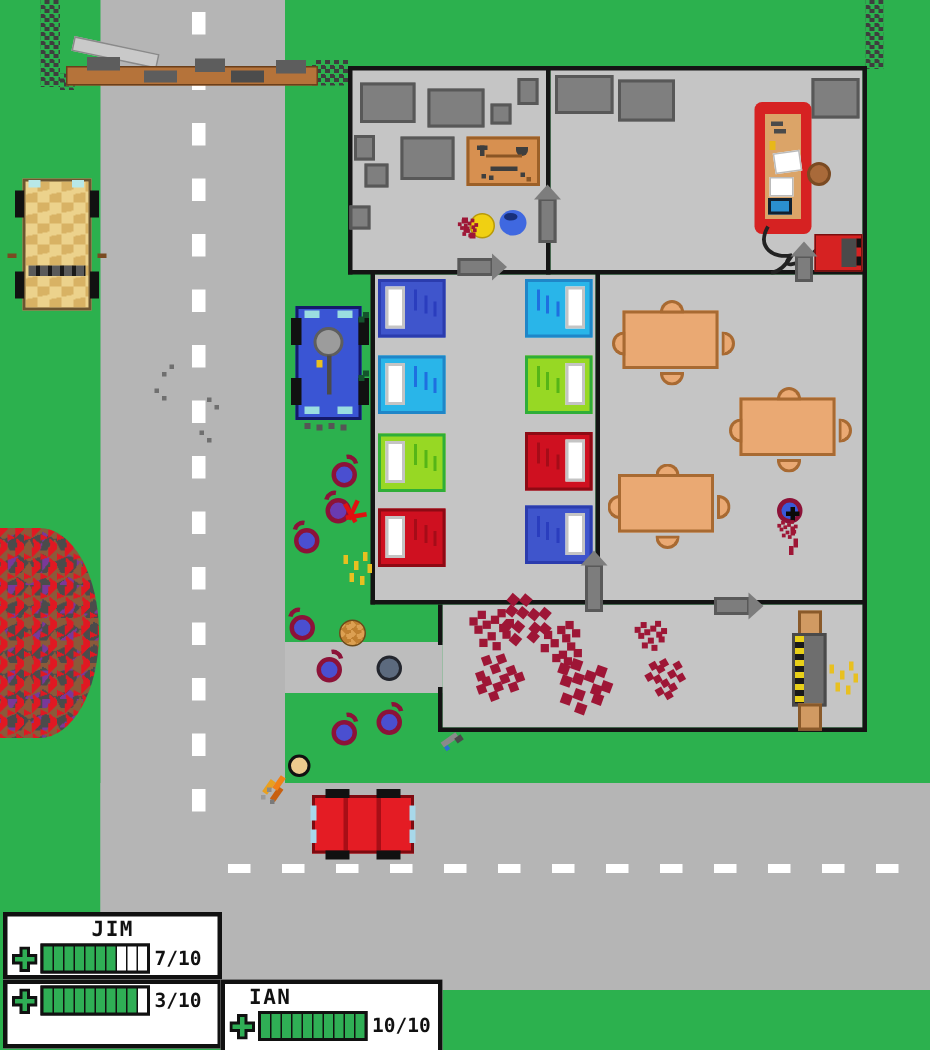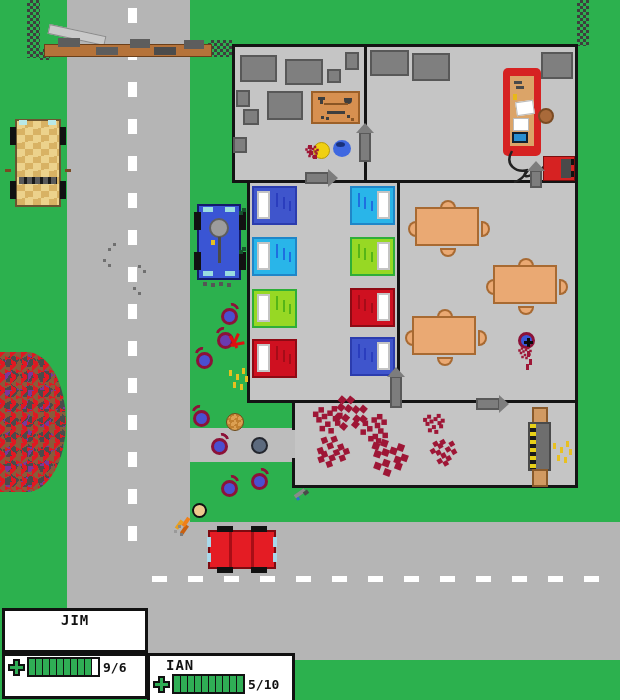--- a/index.html
+++ b/index.html
@@ -362,55 +362,73 @@
       <div class="fp" style="position: absolute; left: 138px; top: 265px;"></div>
       <div class="fp" style="position: absolute; left: 143px; top: 270px;"></div>
       <div class="fp" style="position: absolute; left: 133px; top: 287px;"></div>
       <div class="fp" style="position: absolute; left: 138px; top: 292px;"></div>
       <div class="sprig" style="position: absolute; left: 239px; top: 211px;"></div>
       <div class="sprig" style="position: absolute; left: 239px; top: 250px;"></div>
     </div>
 
   <div class="panel" style="left:2px;top:608px;width:146px;height:45px;">
     <div class="pname" style="margin-left:56px;">JIM</div>
+    <div class="prow">
+      <svg width="17" height="17">
+          <path d="M6 1h5v5h5v5h-5v5H6v-5H1V6h5z" fill="#2fae55" stroke="#111" stroke-width="2"></path>
+        </svg>
+      <div class="bar">
+          <div class="cell f"></div>
+          <div class="cell f"></div>
+          <div class="cell f"></div>
+          <div class="cell f"></div>
+          <div class="cell f"></div>
+          <div class="cell f"></div>
+          <div class="cell f"></div>
+          <div class="cell"></div>
+          <div class="cell"></div>
+          <div class="cell"></div>
+        </div>
+      <div class="hptext">7/10</div>
+    </div>
   </div>
   <div class="panel" style="left:2px;top:653px;width:146px;height:46px;">
     <div class="prow">
       <svg width="17" height="17">
           <path d="M6 1h5v5h5v5h-5v5H6v-5H1V6h5z" fill="#2fae55" stroke="#111" stroke-width="2"></path>
         </svg>
       <div class="bar">
           <div class="cell f"></div>
           <div class="cell f"></div>
           <div class="cell f"></div>
           <div class="cell f"></div>
           <div class="cell f"></div>
           <div class="cell f"></div>
           <div class="cell f"></div>
           <div class="cell f"></div>
           <div class="cell f"></div>
           <div class="cell"></div>
         </div>
-      <div class="hptext">9/6</div>
+      <div class="hptext">3/10</div>
     </div>
   </div>
   <div class="panel" style="left:147px;top:653px;width:148px;height:50px;">
     <div class="pname" style="margin-left:16px;">IAN</div>
     <div class="prow">
       <svg width="17" height="17">
           <path d="M6 1h5v5h5v5h-5v5H6v-5H1V6h5z" fill="#2fae55" stroke="#111" stroke-width="2"></path>
         </svg>
       <div class="bar">
           <div class="cell f"></div>
           <div class="cell f"></div>
           <div class="cell f"></div>
           <div class="cell f"></div>
           <div class="cell f"></div>
           <div class="cell f"></div>
           <div class="cell f"></div>
           <div class="cell f"></div>
           <div class="cell f"></div>
           <div class="cell f"></div>
         </div>
-      <div class="hptext">5/10</div>
+      <div class="hptext">10/10</div>
     </div>
   </div>
 </div>
 
 </body></html>

